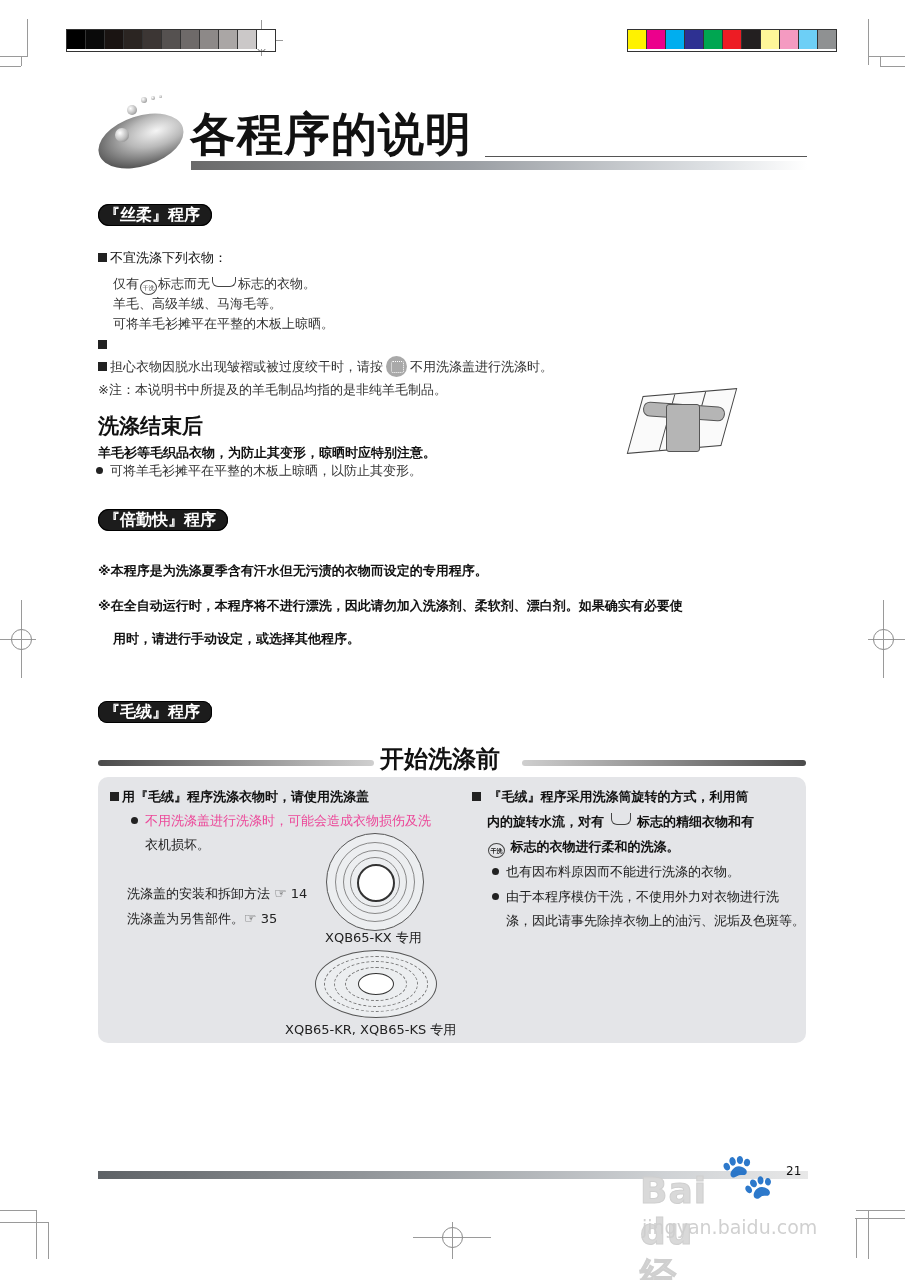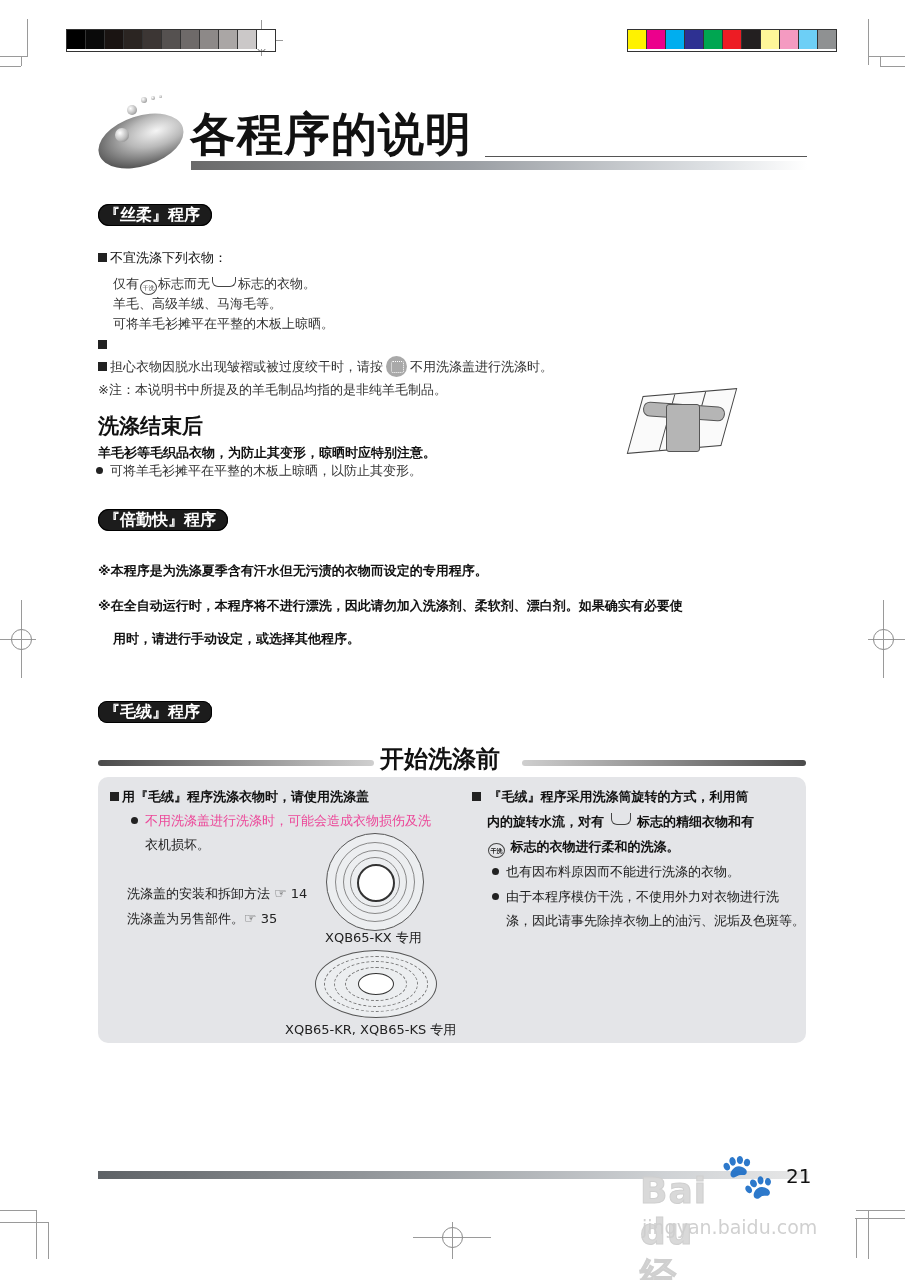--- a/index.html
+++ b/index.html
@@ -79,21 +79,21 @@
   .cover2 { position:absolute; left:315px; top:950px; width:120px; height:66px; border-radius:50%;
             border:1.5px solid #555; background:#eceef0; }
   .cover2 .r { position:absolute; border:1px dashed #777; border-radius:50%; }
   .cover2 .hole { position:absolute; left:42px; top:22px; width:34px; height:20px; border:1.5px solid #333;
                   border-radius:50%; background:#fff; }
 
   .hand { font-size:14px; color:#444; }
 
   .bottom-bar { position:absolute; left:98px; top:1171px; width:710px; height:8px;
                 background:linear-gradient(to right,#5e6266 0%,#9ca0a4 45%,#cfd2d5 80%,#e8e8e8 100%); }
-  .page-num { position:absolute; left:786px; top:1164px; font-size:20px; color:#111; }
+  .page-num { position:absolute; left:786px; top:1164px; font-size:12px; color:#111; }
 
   .watermark { position:absolute; left:640px; top:1150px; color:rgba(200,200,200,0.85); }
   .wm-paw { position:absolute; left:80px; top:0; font-size:44px; color:rgba(215,215,215,0.9); }
   .wm-brand { position:absolute; left:0; top:20px; font-size:36px; font-weight:bold; letter-spacing:1px;
               color:rgba(215,215,215,0.95); -webkit-text-stroke:1px #cfcfcf; }
   .wm-url { position:absolute; left:2px; top:66px; font-size:19px; color:rgba(205,205,205,0.95); white-space:nowrap; }
 </style>
 </head>
 <body>
 

